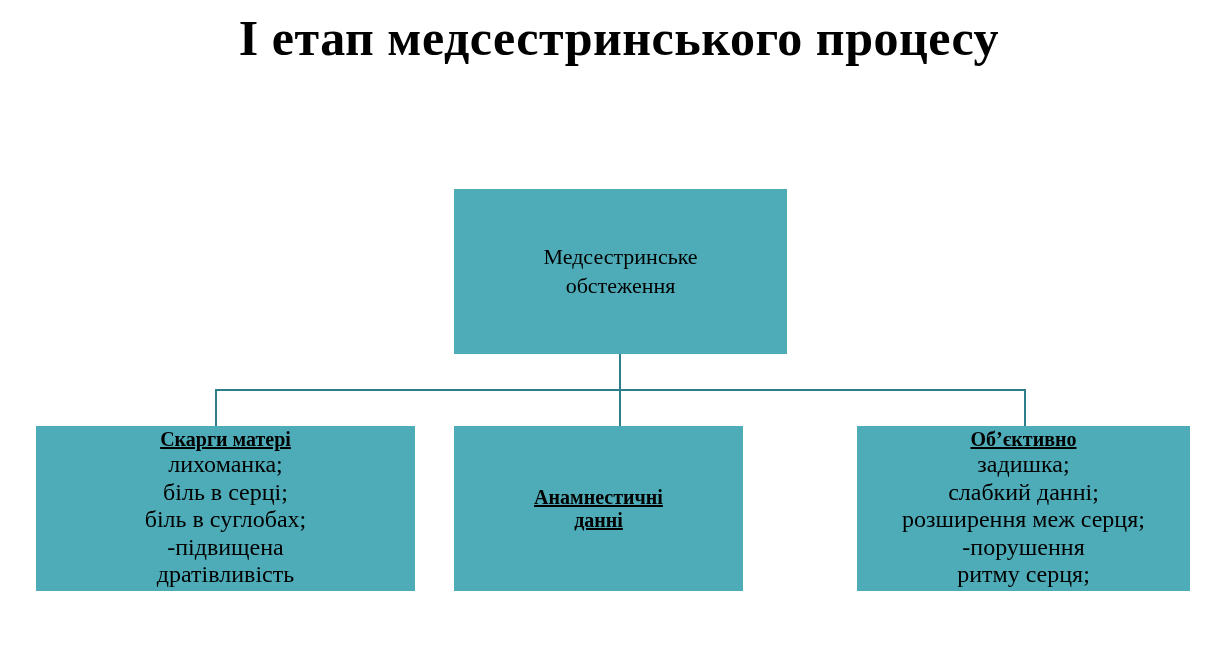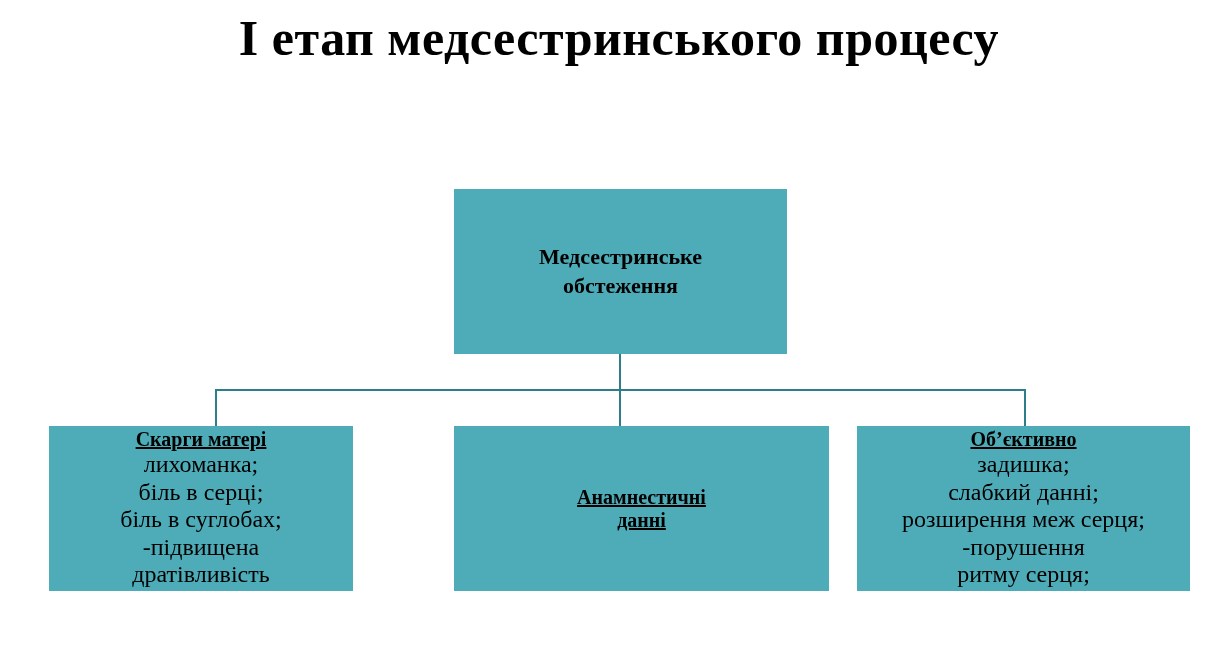--- a/index.html
+++ b/index.html
@@ -31,25 +31,25 @@
   .box {
     position: absolute;
     background: var(--box-fill, #4DACB8);
     display: flex;
     flex-direction: column;
     align-items: center;
     justify-content: center;
     text-align: center;
   }
   .root-box   { left: 446px; top: 189px; width: 333px; height: 165px; }
-  .child-box-1 { left: 41px;  top: 426px; width: 304px; height: 165px; }
-  .child-box-2 { left: 446px; top: 426px; width: 375px; height: 165px; }
+  .child-box-1 { left: 28px;  top: 426px; width: 379px; height: 165px; }
+  .child-box-2 { left: 446px; top: 426px; width: 289px; height: 165px; }
   .child-box-3 { left: 849px; top: 426px; width: 333px; height: 165px; }
   .root-label {
-    font-weight: bold;
+    font-weight: normal;
     font-size: 22px;
     line-height: 1.3;
     white-space: pre-line;
   }
   .box-heading {
     font-weight: bold;
     font-size: 20px;
     line-height: 1.15;
     text-decoration: underline;
     white-space: pre-line;

